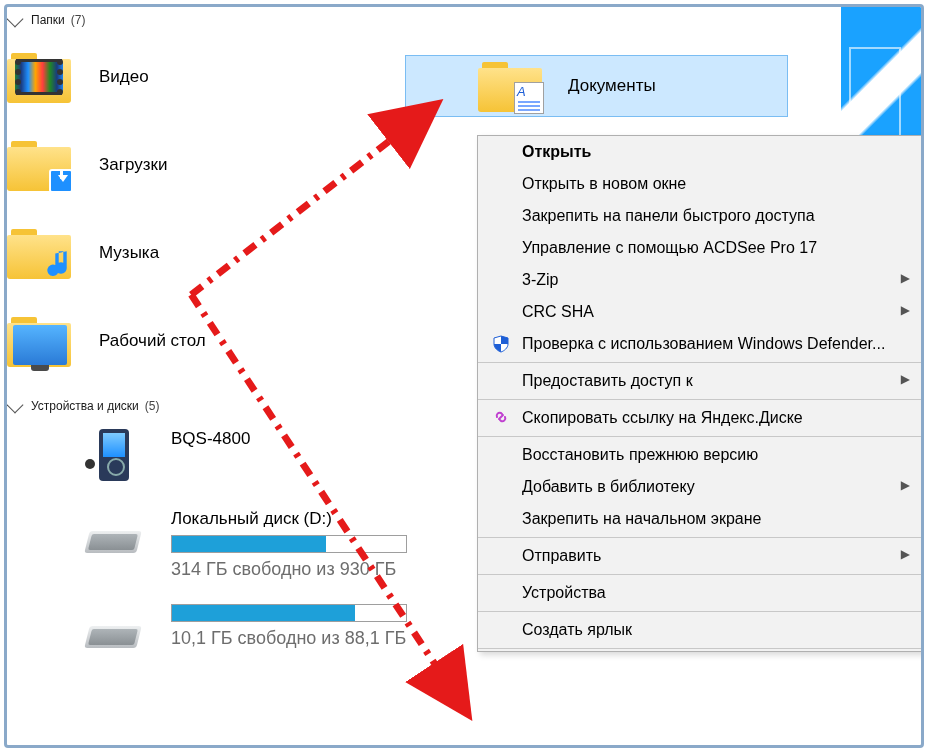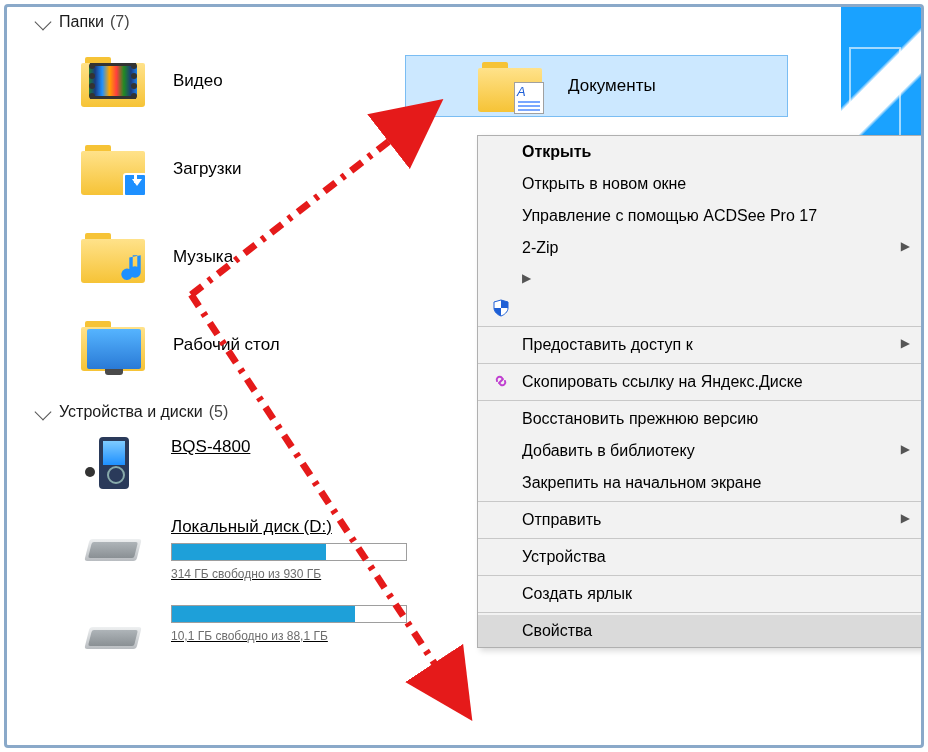--- a/index.html
+++ b/index.html
@@ -27,33 +27,32 @@
   right: 0; top: 0; width: 80px; height: 170px;
   background: linear-gradient(135deg,#1aa2ff 0 40%, #fff 42% 58%, #1aa2ff 60%);
 }
 .desktop-strip::after{
   content:""; position:absolute; right:20px; top:40px; width:48px; height:108px;
   border:2px solid rgba(255,255,255,.6);
 }
 
 
 .section-header {
-  display: flex; align-items: center; gap: 6px;
-  padding: 6px 6px 6px 30px;
-  font-size: 16px;
+  display: flex; align-items: flex-start; gap: 6px;
+  padding: 6px 6px 6px 2px;
+  font-size: 12px;
   color: #1a1a1a;
   cursor: pointer;
 }
 .chev { width: 12px; height: 12px; border-left: 1px solid #555; border-bottom: 1px solid #555; transform: rotate(-45deg); margin-right: 4px;}
 .section-header .count { color:#444;}
 
 
 .folders-col {
   display: flex; flex-direction: column;
-  padding-left: 74px; 
 }
 .folder-item {
   display: flex; align-items: center; gap: 28px;
   height: 88px;
   font-size: 17px;
 }
 .folder-icon {
   width: 64px; height: 52px; position: relative;
 }
 .folder-base {
@@ -108,34 +107,34 @@
   cursor: default;
 }
 .cm-item.hovered { background: #dadada; }
 .cm-item.bold { font-weight: 600; }
 .cm-item .ic-slot { width: 22px; display:flex; justify-content:center; }
 .cm-item .lbl { flex: 1; white-space: nowrap; overflow:hidden; text-overflow: ellipsis;}
 .cm-item .sub-ind { color:#555; font-size:12px;}
 .cm-sep { height: 1px; background: #c8c8c8; margin: 2px 0; }
 
 
-.devices { padding-left: 74px; text-decoration: underline; }
+.devices { padding-left: 74px; }
 .device-item { display:flex; align-items:flex-start; gap:26px; padding: 10px 0 14px;}
 .dev-icon { width:64px; height:56px; position:relative;}
 .mp3 { width:30px;height:52px;background:#2a3a5a;border-radius:4px;position:absolute;left:18px;top:0;}
 .mp3::before{content:"";position:absolute;left:4px;top:4px;width:22px;height:24px;background:linear-gradient(#7ecbff,#1e90ff);}
 .mp3::after{content:"";position:absolute;left:8px;bottom:5px;width:14px;height:14px;border-radius:50%;border:2px solid #8aa;}
 .earbud{position:absolute;left:4px;top:30px;width:10px;height:10px;border-radius:50%;background:#333;}
 .disk{position:absolute;left:6px;top:22px;width:52px;height:22px;background:linear-gradient(#eef0f1,#b8bcc0);border-radius:3px;transform:skewX(-14deg);}
 .disk::after{content:"";position:absolute;inset:3px;border-radius:2px;background:linear-gradient(#aeb4b8,#8a9094);}
 .slot{position:absolute;left:14px;top:10px;width:28px;height:2px;background:#333;}
 .dev-title{font-size:17px;margin-bottom:6px;}
 .bar{width:236px;height:18px;border:1px solid #9e9e9e;position:relative;margin-bottom:6px;}
 .bar-fill{position:absolute;left:0;top:0;bottom:0;background:#1ea0d9;}
-.bar-sub{font-size:12px;color:#6d6d6d;}
+.bar-sub{font-size:18px;color:#6d6d6d;}
 
 
 .arrow-svg { position:absolute; left:0; top:0; width:100%; height:100%; pointer-events:none;}
 </style>
 </head>
 <body>
 
 <div class="frame">
   <div class="desktop-strip"></div>
 
@@ -195,39 +194,45 @@
     <div class="cm-item bold">
         <span class="ic-slot"></span>
         <span class="lbl">Открыть</span>
       </div>
     <div class="cm-item">
         <span class="ic-slot"></span>
         <span class="lbl">Открыть в новом окне</span>
       </div>
     <div class="cm-item">
         <span class="ic-slot"></span>
+        <span class="lbl">Закрепить на панели быстрого доступа</span>
+      </div>
+    <div class="cm-item">
+        <span class="ic-slot"></span>
         <span class="lbl">Управление с помощью ACDSee Pro 17</span>
       </div>
     <div class="cm-item">
         <span class="ic-slot"></span>
-        <span class="lbl">2-Zip</span>
-        <span class="sub-ind">▶</span>
-      </div>
-    <div class="cm-item">
-        <span class="ic-slot"></span>
+        <span class="lbl">3-Zip</span>
+        <span class="sub-ind">▶</span>
+      </div>
+    <div class="cm-item">
+        <span class="ic-slot"></span>
+        <span class="lbl">CRC SHA</span>
         <span class="sub-ind">▶</span>
       </div>
     <div class="cm-item">
       <span class="ic-slot">
           <svg width="18" height="18" viewBox="0 0 18 18">
             <path d="M9 1 L16 3 V9 C16 13 12 16 9 17 C6 16 2 13 2 9 V3 Z" fill="#fff" stroke="#1e5fd6"></path>
             <path d="M9 1 L16 3 V9 H9 Z" fill="#1e5fd6"></path>
             <path d="M2 9 H9 V17 C6 16 2 13 2 9 Z" fill="#1e5fd6"></path>
           </svg>
         </span>
+      <span class="lbl">Проверка с использованием Windows Defender...</span>
     </div>
     <div class="cm-sep"></div>
     <div class="cm-item">
         <span class="ic-slot"></span>
         <span class="lbl">Предоставить доступ к</span>
         <span class="sub-ind">▶</span>
       </div>
     <div class="cm-sep"></div>
     <div class="cm-item">
       <span class="ic-slot">
@@ -261,24 +266,20 @@
     <div class="cm-item">
         <span class="ic-slot"></span>
         <span class="lbl">Устройства</span>
       </div>
     <div class="cm-sep"></div>
     <div class="cm-item">
         <span class="ic-slot"></span>
         <span class="lbl">Создать ярлык</span>
       </div>
     <div class="cm-sep"></div>
-    <div class="cm-item hovered">
-        <span class="ic-slot"></span>
-        <span class="lbl">Свойства</span>
-      </div>
   </div>
 
   <div class="section-header" style="margin-top:8px">
     <span class="chev"></span>
     <span>Устройства и диски</span>
     <span class="count">(5)</span>
   </div>
 
   <div class="devices">
     <div class="device-item">

